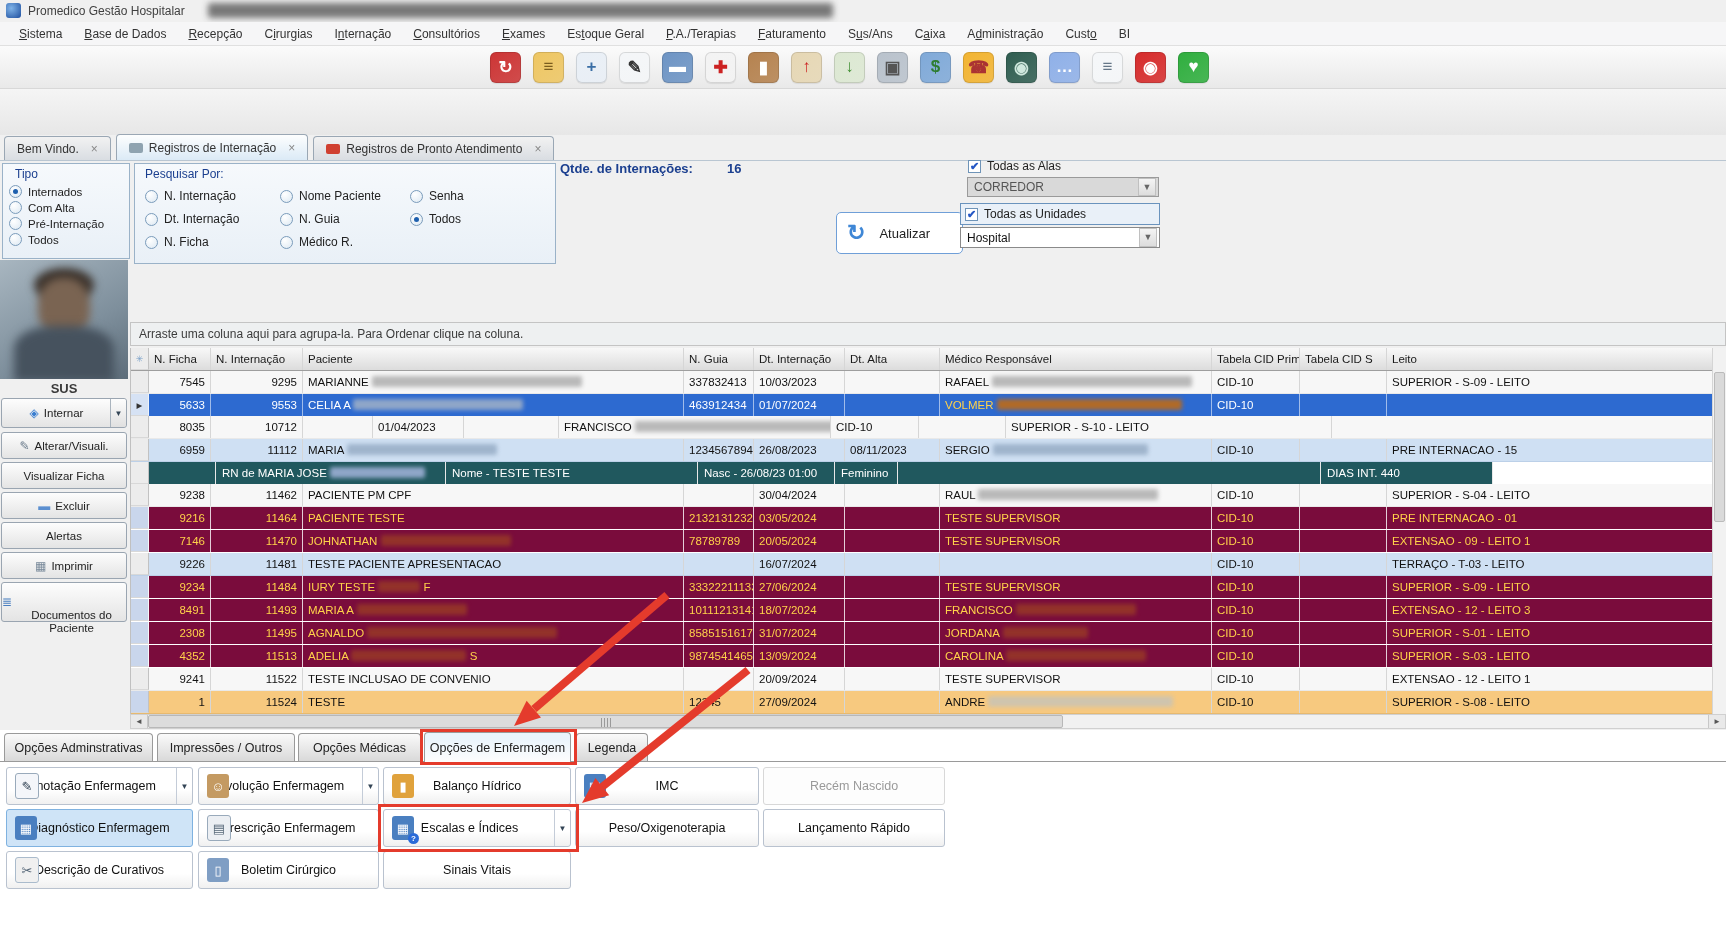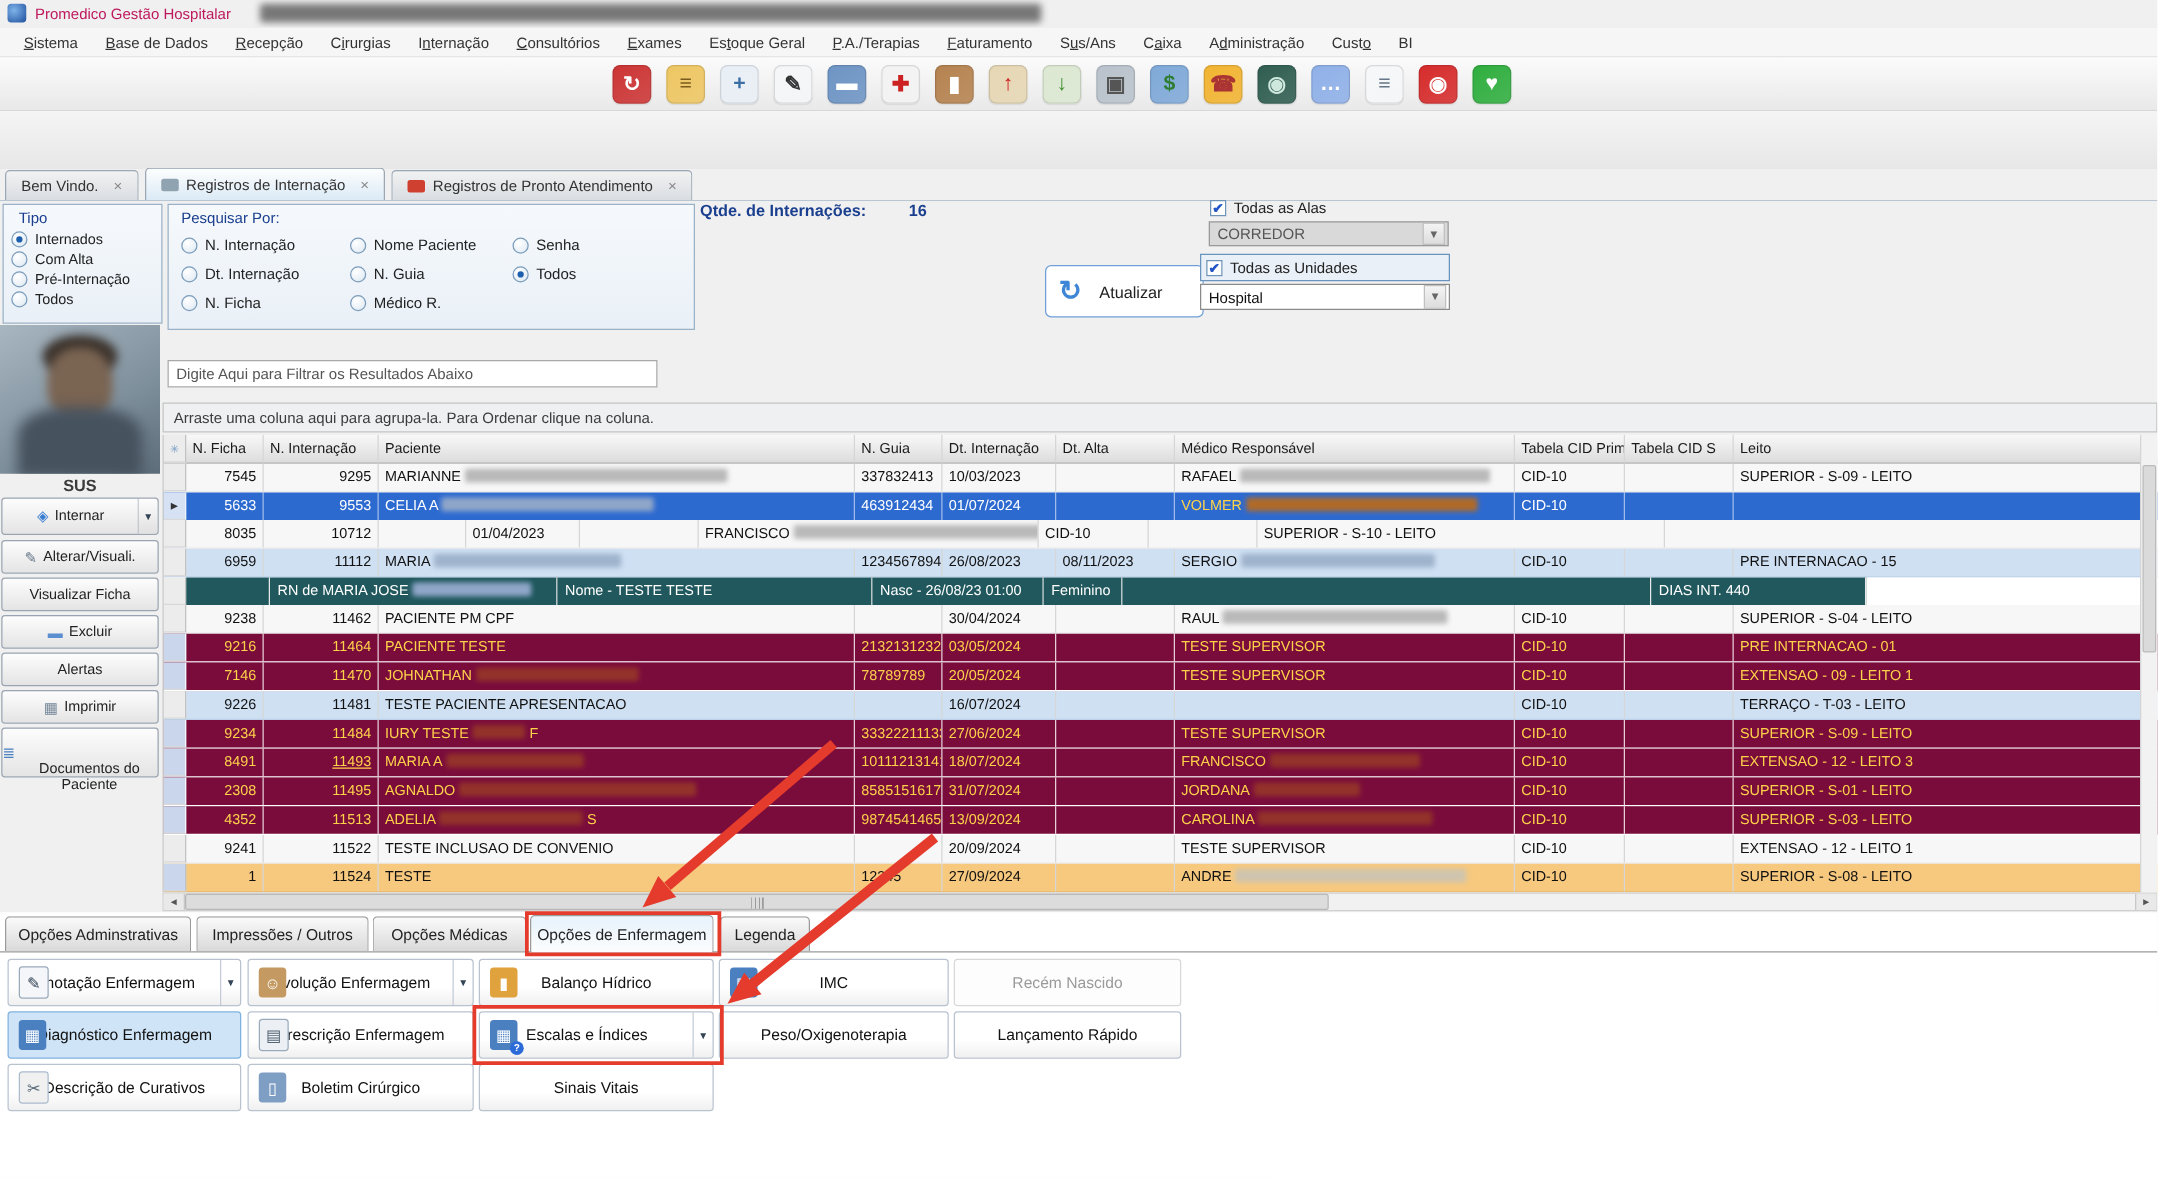--- a/index.html
+++ b/index.html
@@ -3,21 +3,21 @@
 <meta charset="utf-8">
 <style>
   html,body{margin:0;padding:0;background:#fff;}
   #app{position:relative;width:1726px;height:942px;overflow:hidden;background:#fff;
        font-family:"Liberation Sans",sans-serif;font-size:12px;color:#222;}
   .abs{position:absolute;}
   
   .titlebar{left:0;top:0;width:1726px;height:22px;background:#f0f0f0;border-bottom:1px solid #e2e2e2;}
   .appicon{left:6px;top:3px;width:15px;height:15px;border-radius:3px;
            background:radial-gradient(circle at 35% 35%,#7fb3e8,#1d4e9e);}
-  .apptitle{left:28px;top:4px;color:#be185d;font-size:12px;}
+  .apptitle{left:28px;top:4px;color:#404040;font-size:12px;}
   .titleblur{left:208px;top:3px;width:625px;height:15px;background:#5a5a5a;opacity:.8;filter:blur(3px);border-radius:2px;}
   
   .menubar{left:0;top:22px;width:1726px;height:24px;background:#f6f6f7;border-bottom:1px solid #e0e0e0;
            display:flex;align-items:center;padding-left:8px;box-sizing:border-box;}
   .menu-item{padding:3px 11px;color:#333;cursor:default;white-space:nowrap;}
   .menu-item u{text-decoration:underline;}
   
   .toolbar{left:0;top:46px;width:1726px;height:43px;background:linear-gradient(#fbfbfb,#e9e9e9);
            border-bottom:1px solid #d8d8d8;display:flex;align-items:center;padding-left:490px;box-sizing:border-box;gap:12px;}
   .ticon{width:31px;height:31px;border-radius:6px;display:flex;align-items:center;justify-content:center;
@@ -329,23 +329,20 @@
   </div>
   <div class="abs" style="left:960px;top:203px;width:200px;height:22px;background:#e9f0f8;border:1px solid #6a93bd;box-sizing:border-box;display:flex;align-items:center;gap:6px;padding-left:4px;">
     <span class="cbx">✔</span>
     <span>Todas as Unidades</span>
   </div>
   <div class="abs combo" style="left:960px;top:227px;width:200px;height:21px;background:#fff;color:#111;border-color:#8a8a8a;">
     <span>Hospital</span>
     <span class="arr">▼</span>
   </div>
 
-  <div class="abs filter-input" style="left:134px;top:288px;width:392px;height:22px;">
-    <span>Digite Aqui para Filtrar os Resultados Abaixo</span>
-  </div>
 
   <div class="abs groupbar" style="left:130px;top:322px;width:1596px;height:24px;">
     <span>Arraste uma coluna aqui para agrupa-la. Para Ordenar clique na coluna.</span>
   </div>
 
   <div class="abs tablewrap">
     <div class="trow th" id="thead">
         <div class="cell ind" style="width: 18px; color: rgb(122, 160, 200); font-size: 9px;">✳</div>
         <div class="cell" style="width: 62px;">N. Ficha</div>
         <div class="cell" style="width: 92px;">N. Internação</div>
@@ -480,21 +477,21 @@
           <div class="cell" style="width: 91px;">27/06/2024</div>
           <div class="cell" style="width: 95px;"></div>
           <div class="cell" style="width: 272px;">TESTE SUPERVISOR</div>
           <div class="cell" style="width: 88px;">CID-10</div>
           <div class="cell" style="width: 87px;"></div>
           <div class="cell" style="width: 326px;">SUPERIOR - S-09 - LEITO</div>
         </div>
         <div class="trow v-maroon">
           <div class="cell ind" style="width: 18px; background: rgb(201, 214, 236);"></div>
           <div class="cell num" style="width: 62px;">8491</div>
-          <div class="cell num" style="width: 92px; text-decoration: underline;">11493</div>
+          <div class="cell num" style="width: 92px;">11493</div>
           <div class="cell" style="width: 381px;">MARIA A <span class="redact" style="width: 110px; background: rgb(147, 50, 42);"></span></div>
           <div class="cell" style="width: 70px;">10111213141</div>
           <div class="cell" style="width: 91px;">18/07/2024</div>
           <div class="cell" style="width: 95px;"></div>
           <div class="cell" style="width: 272px;">FRANCISCO <span class="redact" style="width: 120px; background: rgb(147, 50, 42);"></span></div>
           <div class="cell" style="width: 88px;">CID-10</div>
           <div class="cell" style="width: 87px;"></div>
           <div class="cell" style="width: 326px;">EXTENSAO - 12 - LEITO 3</div>
         </div>
         <div class="trow v-maroon">

